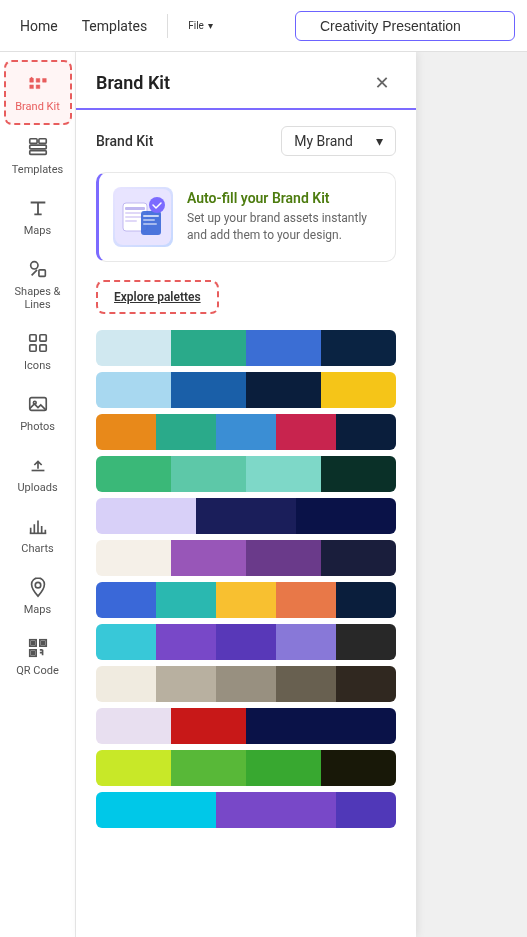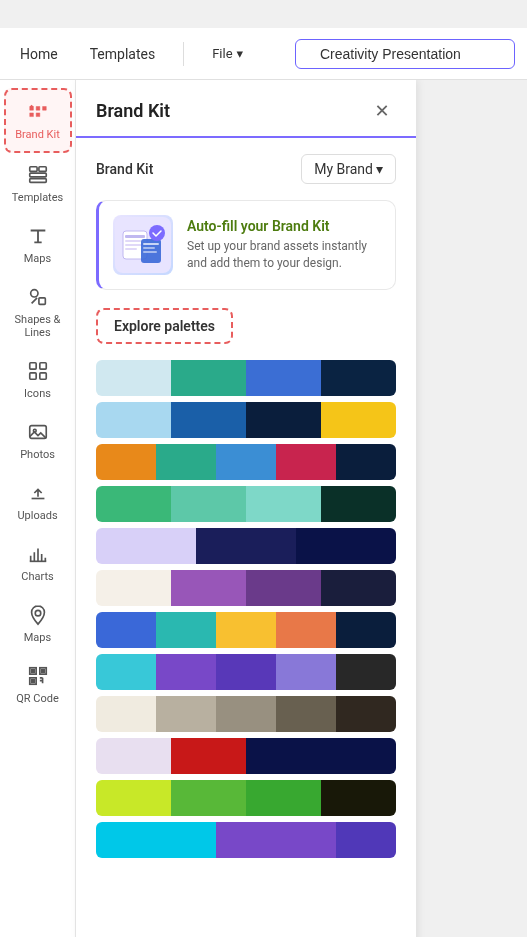--- a/index.html
+++ b/index.html
@@ -12,44 +12,43 @@
       position: relative;
     }
 
     
     .top-nav {
       display: flex;
       align-items: center;
       background: #fff;
       height: 52px;
       padding: 0 12px;
-      gap: 16px;
+      gap: 8px;
       border-bottom: 1px solid #e0e0e0;
       position: relative;
       z-index: 10;
-      margin-top: 28px;
     }
     .nav-link {
       font-size: 14px;
       color: #333;
       padding: 6px 8px;
       cursor: pointer;
       border-radius: 4px;
     }
     .nav-divider {
       width: 1px;
       height: 24px;
       background: #ddd;
       margin: 0 4px;
     }
     .file-btn {
       display: flex;
       align-items: center;
       gap: 4px;
-      font-size: 13px;
+      font-size: 10px;
       color: #333;
       padding: 6px 8px;
       cursor: pointer;
       border-radius: 4px;
     }
     .title-input {
       margin-left: auto;
       border: 1.5px solid #6c63ff;
       border-radius: 6px;
       padding: 6px 24px;
@@ -155,21 +154,21 @@
       margin-bottom: 16px;
     }
     .brand-kit-label {
       font-size: 14px;
       color: #333;
       font-weight: 500;
     }
     .brand-kit-select {
       display: flex;
       align-items: center;
-      gap: 3px;
+      gap: 23px;
       border: 1px solid #ddd;
       border-radius: 6px;
       padding: 6px 12px;
       font-size: 14px;
       color: #333;
       cursor: pointer;
       background: #fff;
     }
 
     
@@ -206,25 +205,26 @@
       color: #666;
       line-height: 1.4;
     }
 
     
     .explore-btn {
       display: inline-block;
       border: 2px dashed #e85d5d;
       border-radius: 8px;
       padding: 8px 16px;
-      font-size: 14px;
+      font-size: 12px;
       font-weight: 600;
       color: #333;
       cursor: pointer;
       margin-bottom: 16px;
+      text-decoration: underline;
     }
 
     
     .palette-grid {
       display: flex;
       flex-direction: column;
       gap: 6px;
     }
     .palette-row {
       display: flex;

